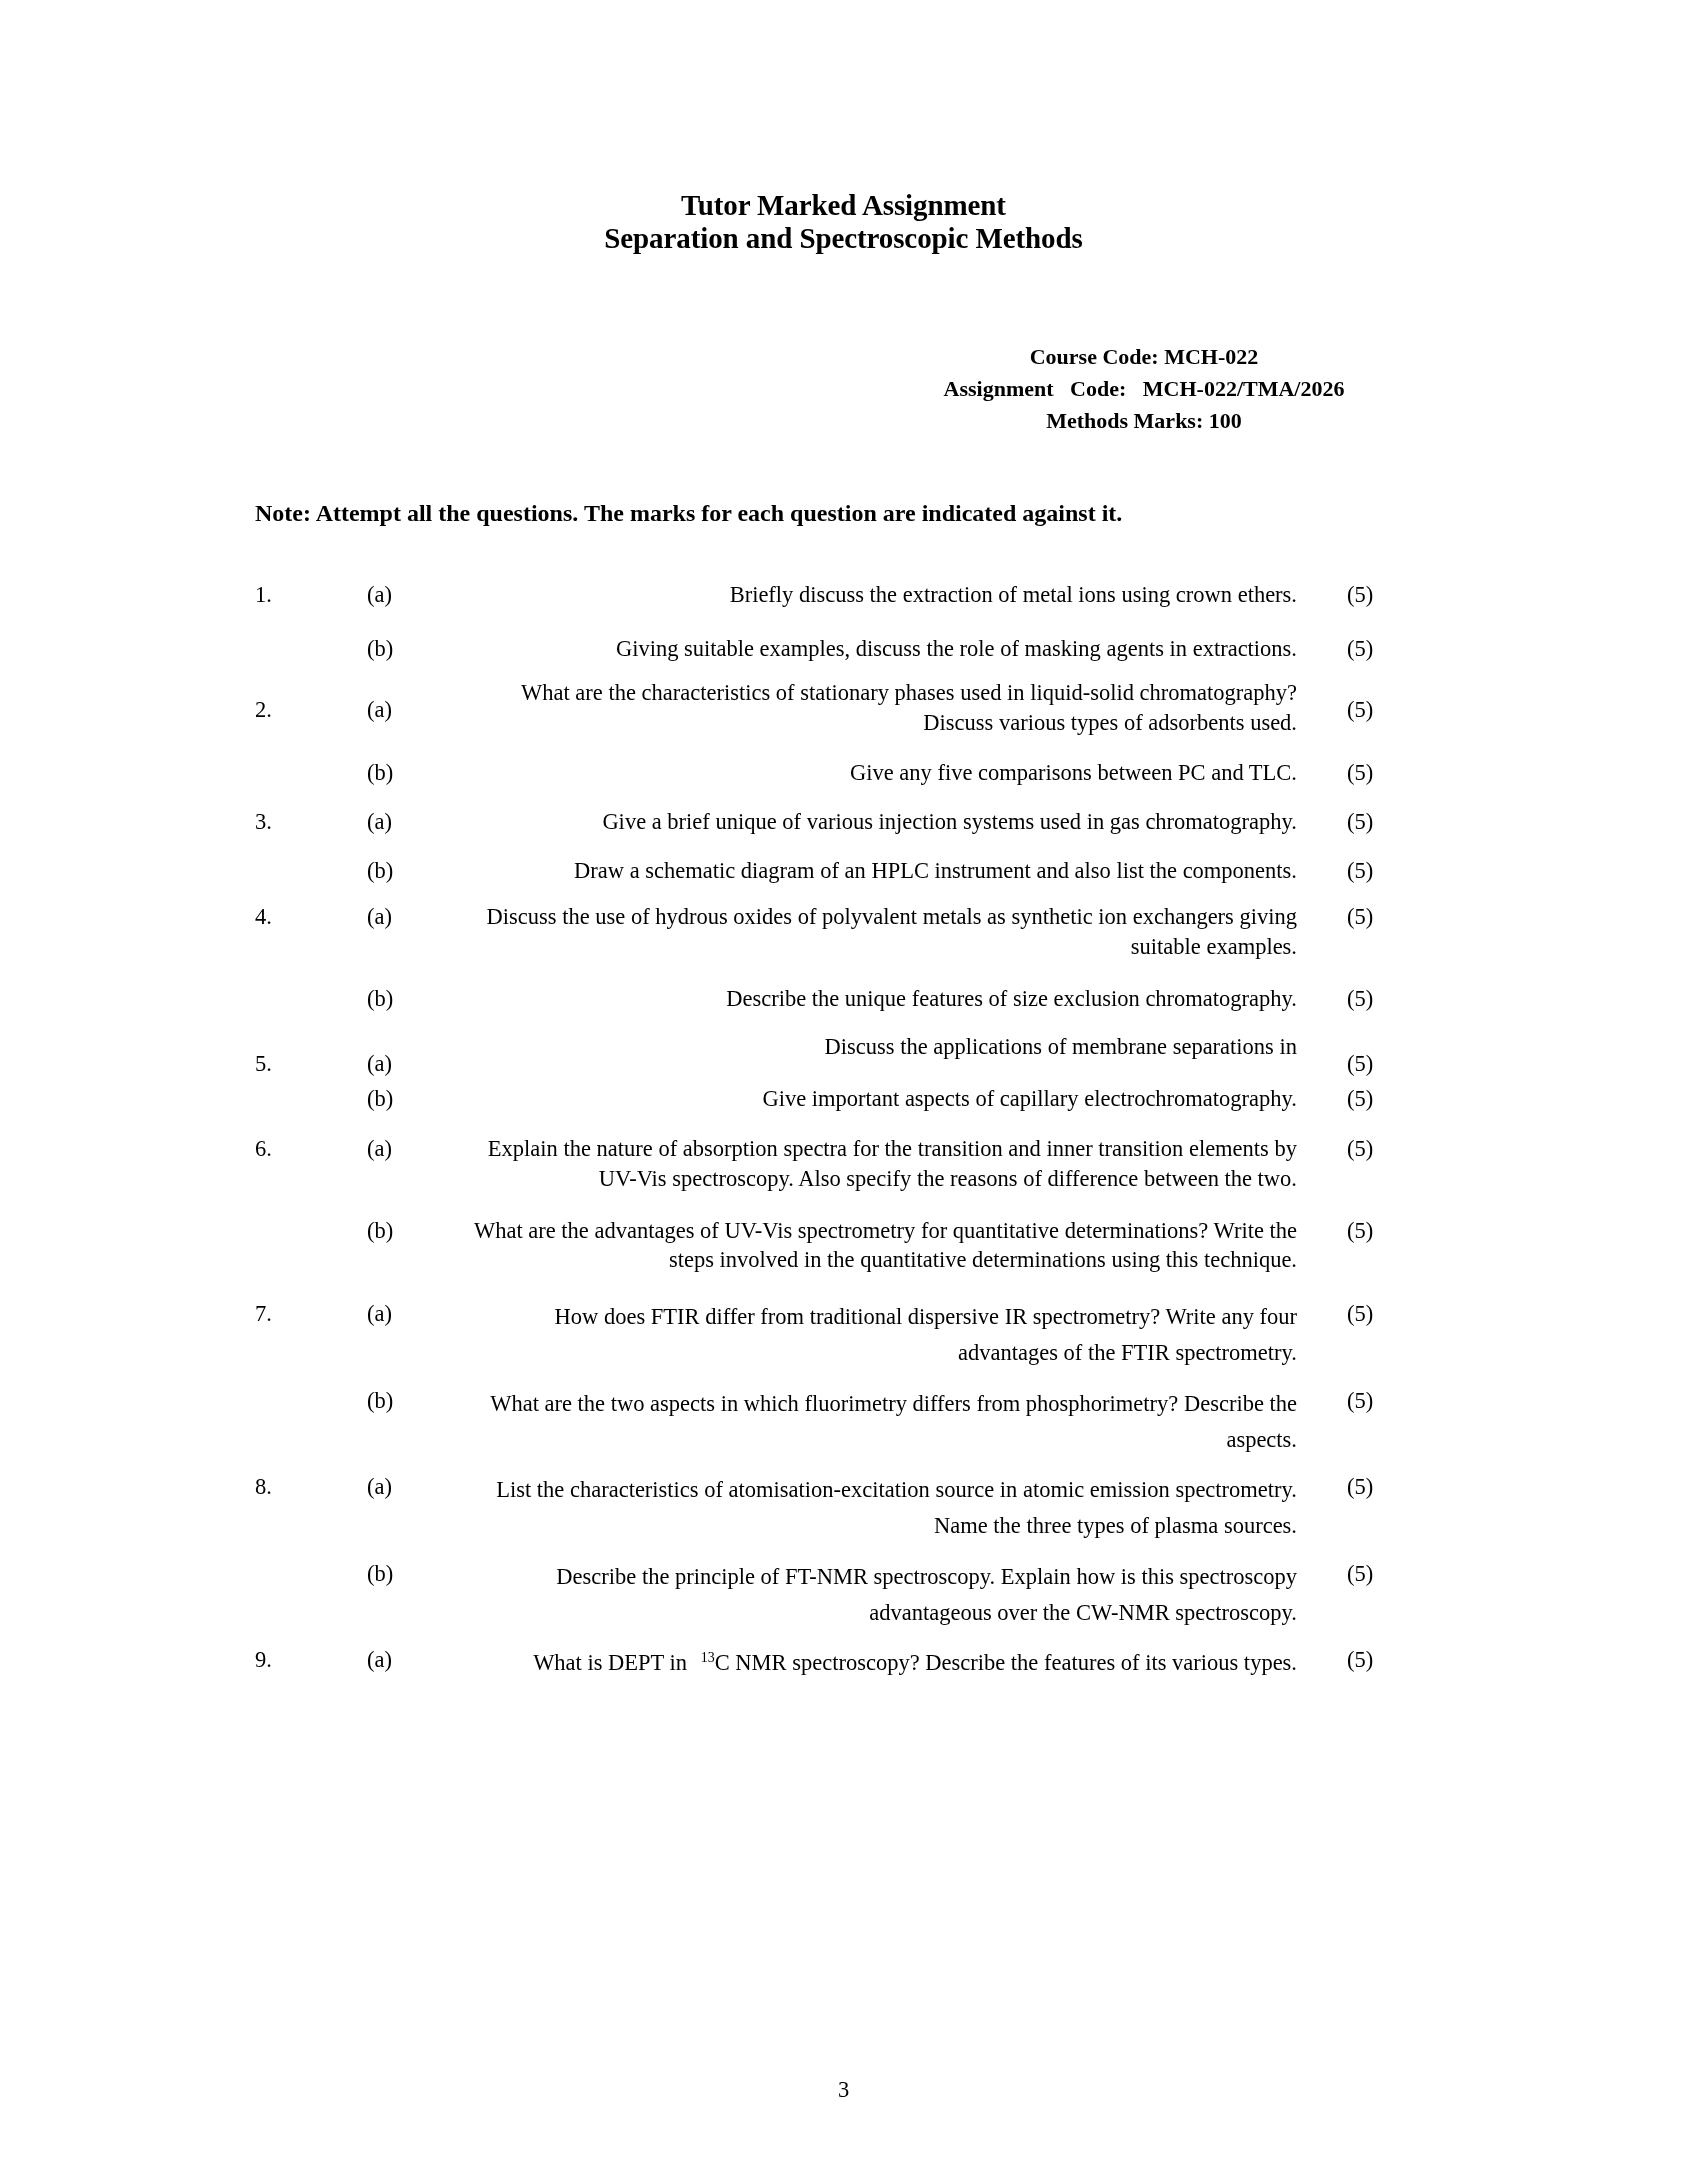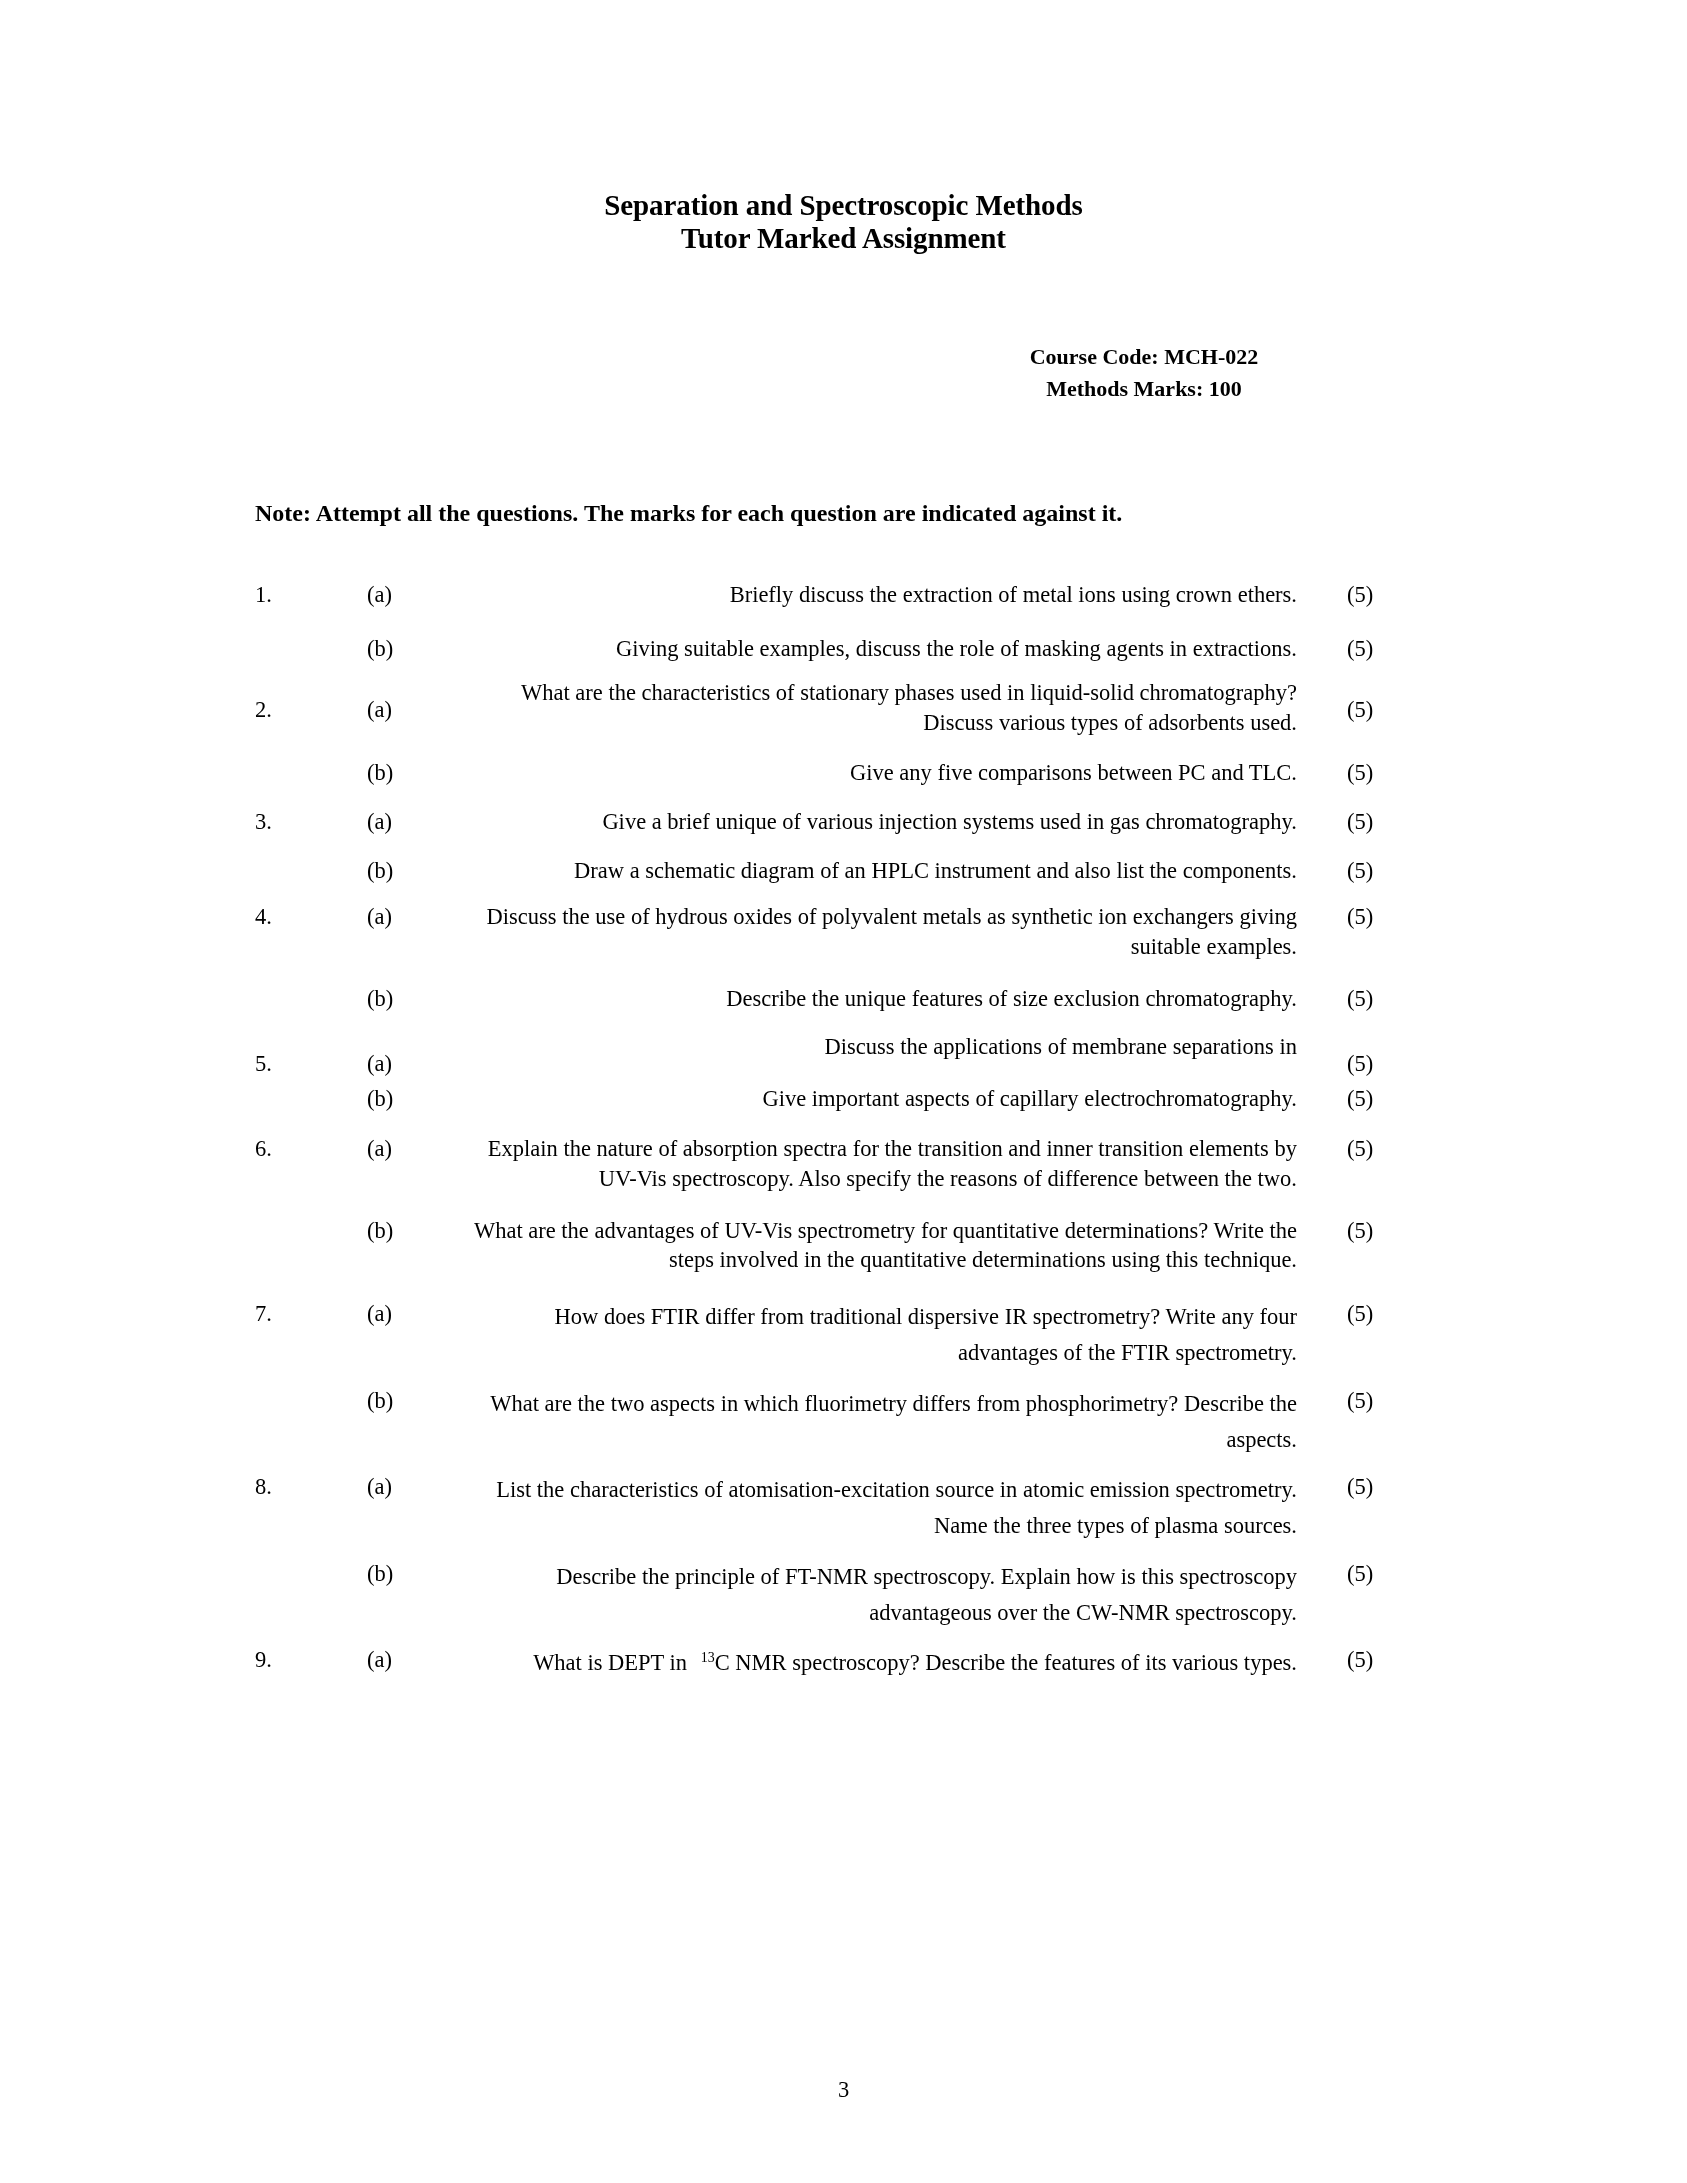--- a/index.html
+++ b/index.html
@@ -123,26 +123,27 @@
     text-align: center;
     font-size: 22.5px;
   }
 </style>
 </head>
 <body>
 
 <div class="page">
 
   <div class="title-block">
+    <div class="title-line">Tutor Marked Assignment</div>
     <div class="title-line">Separation and Spectroscopic Methods</div>
-    <div class="title-line">Tutor Marked Assignment</div>
   </div>
 
   <div class="code-block">
     <div class="code-line">Course Code: MCH-022</div>
+    <div class="code-line">Assignment   Code:   MCH-022/TMA/2026</div>
     <div class="code-line">Methods Marks: 100</div>
   </div>
 
   <div class="note-line">Note: Attempt all the questions. The marks for each question are indicated against it.</div>
 
   <div class="questions" id="questions-container">
       <div class="qrow" style="margin-top: 0px;">
         <div class="qnum">1.</div>
         <div class="qpart">(a)</div>
         <div class="qbody">Briefly discuss the extraction of metal ions using crown ethers.</div>

